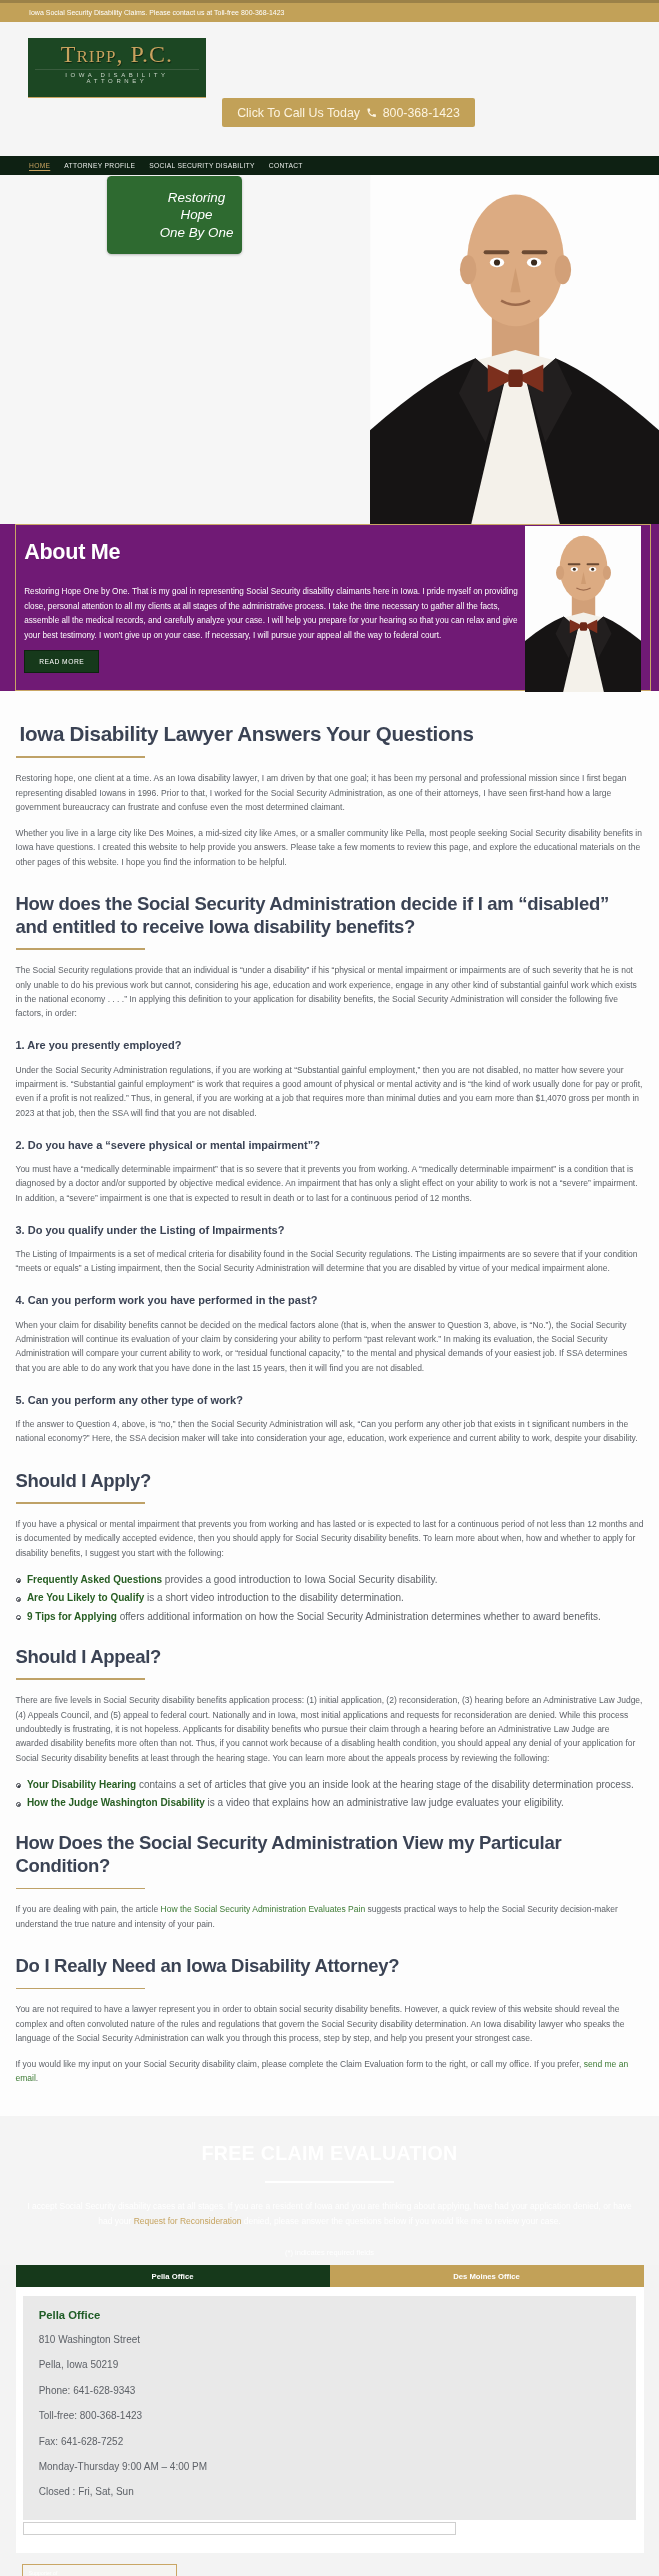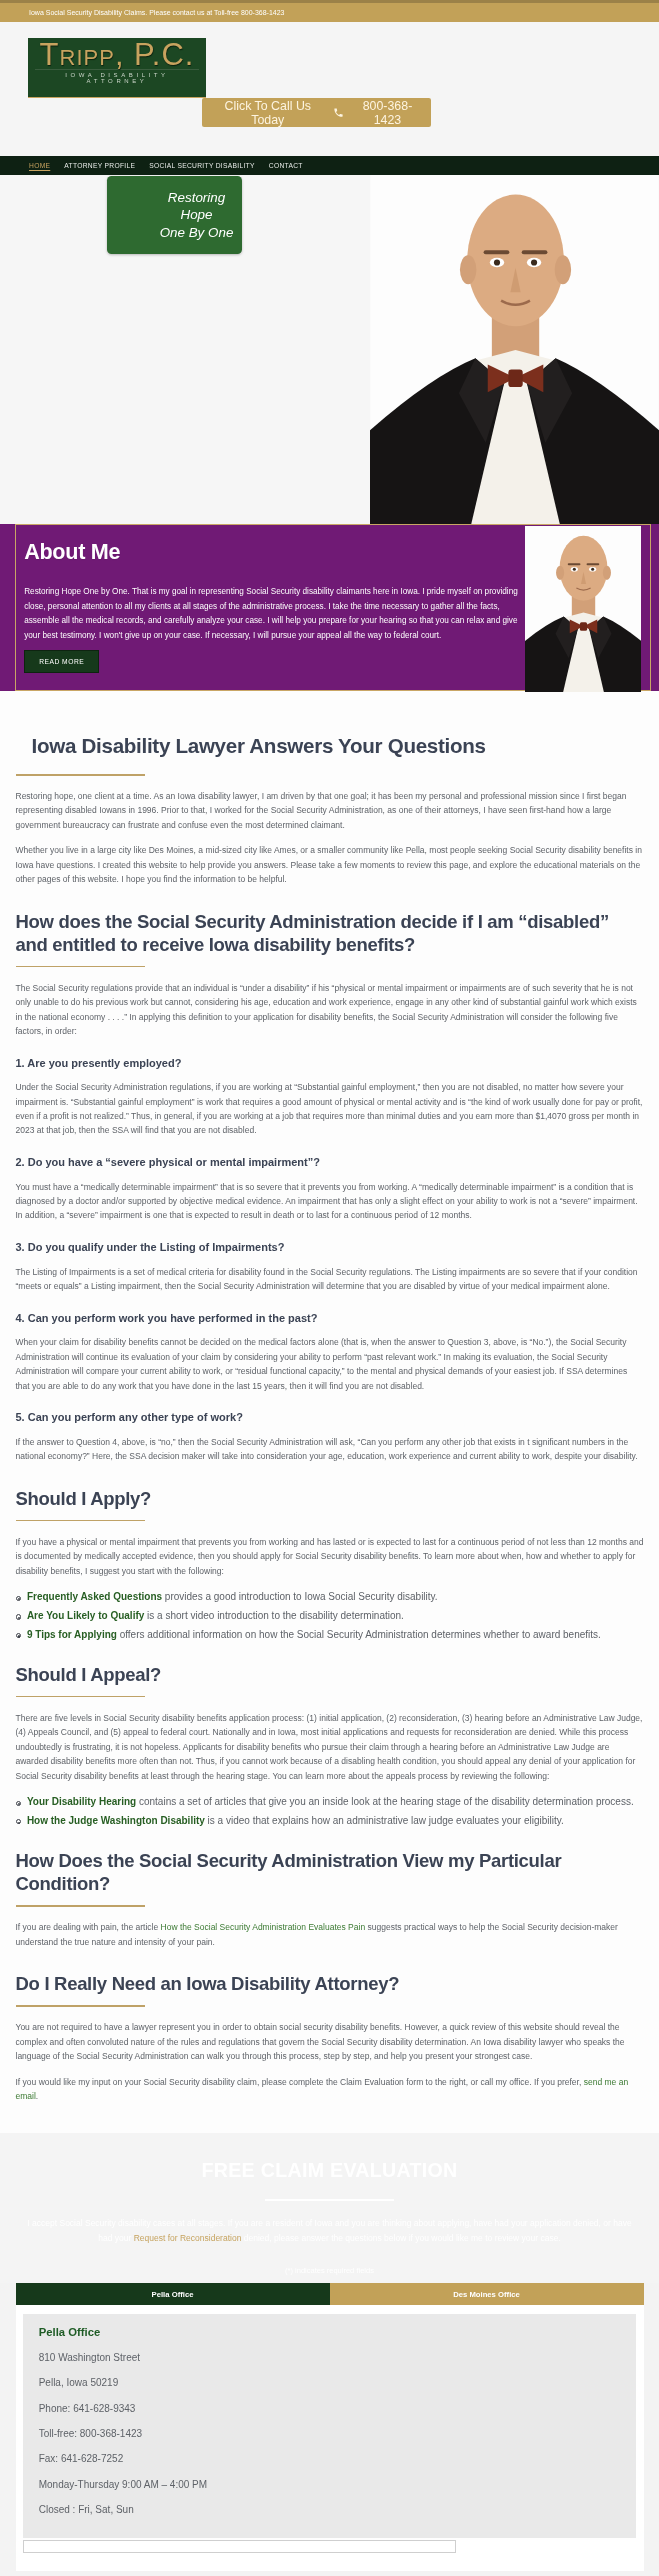--- a/index.html
+++ b/index.html
@@ -9,26 +9,26 @@
   
   .topbar { height:22px; background:#c2a158; border-top:3.6px solid #9b8148;
             display:flex; align-items:center; padding-left:29px; }
   .topbar span { color:#ffffff; font-size:7px; }
 
   
   .header { height:134px; background:#f5f5f5; position:relative; }
   .logo { position:absolute; left:28px; top:15.5px; width:178px; height:60px;
           background:#1c4723; border-bottom:1.5px solid #c8a35f; text-align:center;
           padding-top:3.1px; }
-  .logo-title { font-family:Liberation Sans, sans-serif; font-variant:small-caps;
-                color:#c8a35f; font-size:31px; line-height:27px; letter-spacing:1px;
+  .logo-title { font-family:Liberation Serif, serif; font-variant:small-caps;
+                color:#c8a35f; font-size:24px; line-height:27px; letter-spacing:1px;
                 text-shadow:0.5px 1px 1px #0a1f0d; }
   .logo-sub { color:#ccd6ca; font-size:6px; letter-spacing:3.6px; margin:1px 7.2px 0;
               border-top:0.5px solid #3a5c3e; padding-top:2.6px; }
-  .call-btn { position:absolute; left:202px; top:76px; width:229px; height:29px;
+  .call-btn { position:absolute; left:222px; top:76px; width:253px; height:29px;
               background:#c2a158; border-radius:2.1px; border:none; cursor:pointer;
               color:#fdf4e0; font-size:12.4px; display:flex; align-items:center;
               justify-content:center; gap:5.7px; font-family:inherit; }
   .call-btn svg { width:11.3px; height:11.3px; }
 
   
   .nav { height:19px; background:#0e2113; display:flex; align-items:center;
          padding-left:29px; gap:14px; }
   .nav a { font-size:6.7px; letter-spacing:0.3px; color:#e9ece9; text-decoration:none;
            cursor:pointer; }
@@ -50,21 +50,21 @@
               text-shadow:0 0.5px 1px rgba(0,0,0,.08); }
   .about p { margin:0; color:#ffffff; font-size:8.2px; line-height:14.7px; width:497px; }
   .read-more { position:absolute; left:8.2px; bottom:17px; width:75px; height:23px;
                background:#16391b; border:0.5px solid #0d2410; color:#ffffff;
                font-size:6.7px; letter-spacing:0.5px; display:flex; align-items:center;
                justify-content:center; cursor:pointer; font-family:inherit; }
   .about-photo { position:absolute; right:9.3px; top:0.5px; }
 
   
   .article { background:#fdfdfd; padding:27px 15.5px 18.5px; }
-  .article h1 { margin:16px; color:#3b4354; font-size:20.6px; letter-spacing:-0.3px; }
+  .article h1 { margin:4px; color:#3b4354; font-size:20.6px; letter-spacing:-0.3px; }
   .gold-rule { width:129px; height:1.5px; background:#bfa267; margin:10.3px 0 13.4px; border:none; }
   .article p.body { margin:11.3px 0; color:#5e6268; font-size:8.5px; line-height:14.4px; }
   .article h2.section { margin:23px 0 0; color:#3b4354; font-size:18.5px; line-height:23px;
                         letter-spacing:-0.3px; }
   .article h3.q { margin:18.5px 0 6.2px; color:#3b4354; font-size:11px; }
   ul.linklist { list-style:none; margin:13.4px 0 4.1px; padding:0; }
   ul.linklist li { margin:7.7px 0; color:#5e6268; font-size:10px; }
   .ring { display:inline-block; width:5.2px; height:5.2px; border:0.8px solid #3c4048;
           border-radius:50%; position:relative; margin-right:6.2px; vertical-align:-0.5px; }
   .ring::after { content:''; position:absolute; left:1.4px; top:1.4px; width:2.3px;

